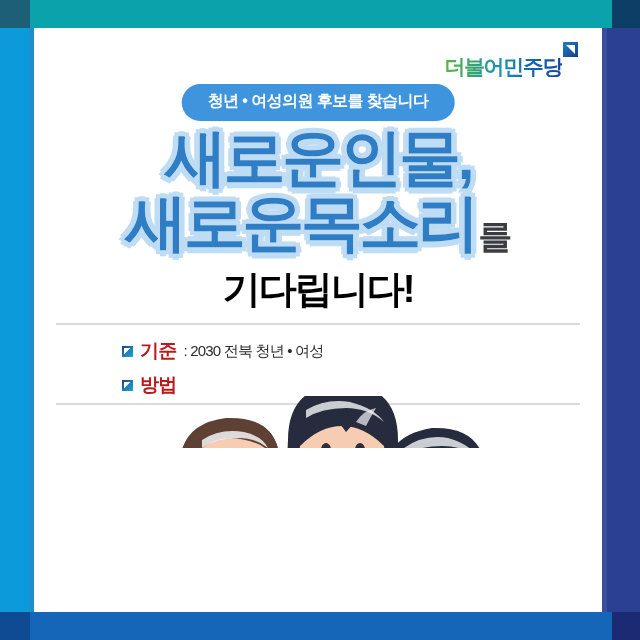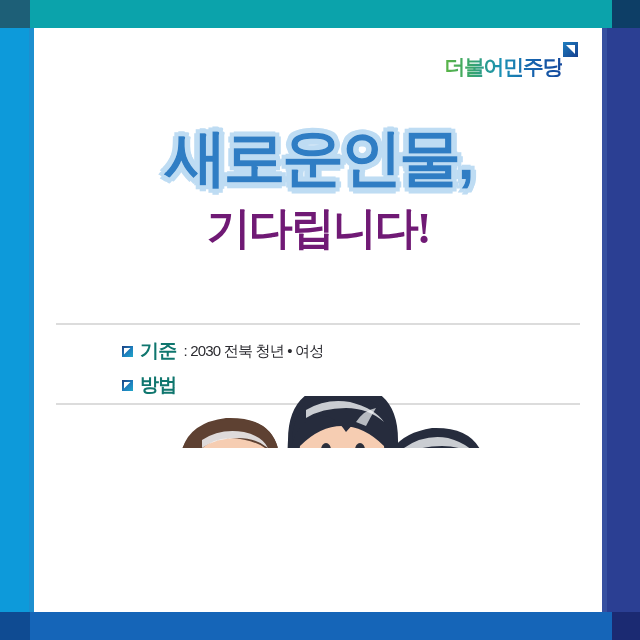--- a/index.html
+++ b/index.html
@@ -138,25 +138,25 @@
     font-family:"Liberation Sans", sans-serif;
     font-weight:bold;
     font-size:34px;
     letter-spacing:-1.5px;
     color:#3b3b42;
     vertical-align:-4px;
     margin-left:2px;
   }
   .hl-row-3 {
     margin-top:10px;
-    font-family:Liberation Serif, serif;
+    font-family:Liberation Sans, sans-serif;
     font-weight:bold;
-    font-size:44px;
+    font-size:38px;
     letter-spacing:-2px;
-    color:#701a75;
+    color:#000000;
     display:block;
   }
 
   
   .divider {
     position:absolute; left:22px; width:524px; height:2px;
     background:#dcdcdc;
   }
   .divider-top { top:295px; }
   .divider-bottom { top:375px; }
@@ -177,21 +177,21 @@
   }
   .bullet::after{
     content:""; position:absolute; left:2px; top:2px;
     width:7px; height:7px;
     background:#ffffff;
     clip-path:polygon(0 0, 100% 0, 0 100%);
   }
   .detail-label {
     font-family:"Liberation Sans", sans-serif;
     font-size:19px; font-weight:bold; letter-spacing:-0.8px;
-    color:#0f766e;
+    color:#b91c1c;
   }
   .detail-value {
     font-family:"Liberation Sans", sans-serif;
     font-size:15px; font-weight:normal; letter-spacing:-0.8px;
     color:#2b2b30;
   }
 
   
   .illo {
     position:absolute; top:368px; left:0;
@@ -217,24 +217,28 @@
 
   <div class="card">
 
     <div class="logo">
       <span class="logo-word">더불어민주당</span>
       <span class="logo-mark">
         <i></i>
       </span>
     </div>
 
+    <div class="badge">청년 • 여성의원 후보를 찾습니다</div>
 
     <div class="headline">
       <span class="hl-row">
         <span class="hl-big">새로운인물,</span>
+      </span>
+      <span class="hl-row hl-row-2">
+        <span class="hl-big">새로운목소리</span><span class="hl-suffix">를</span>
       </span>
       <span class="hl-row-3">기다립니다!</span>
     </div>
 
     <div class="divider divider-top"></div>
 
     <div class="details">
       <div class="detail-row">
         <span class="bullet"></span>
         <span class="detail-label">기준</span>

